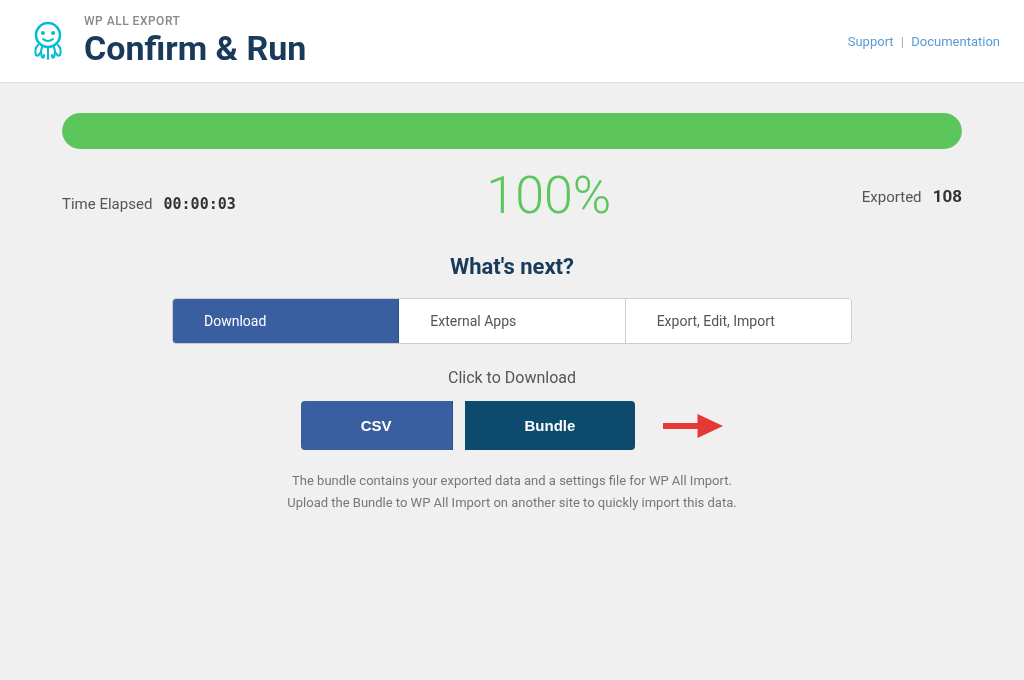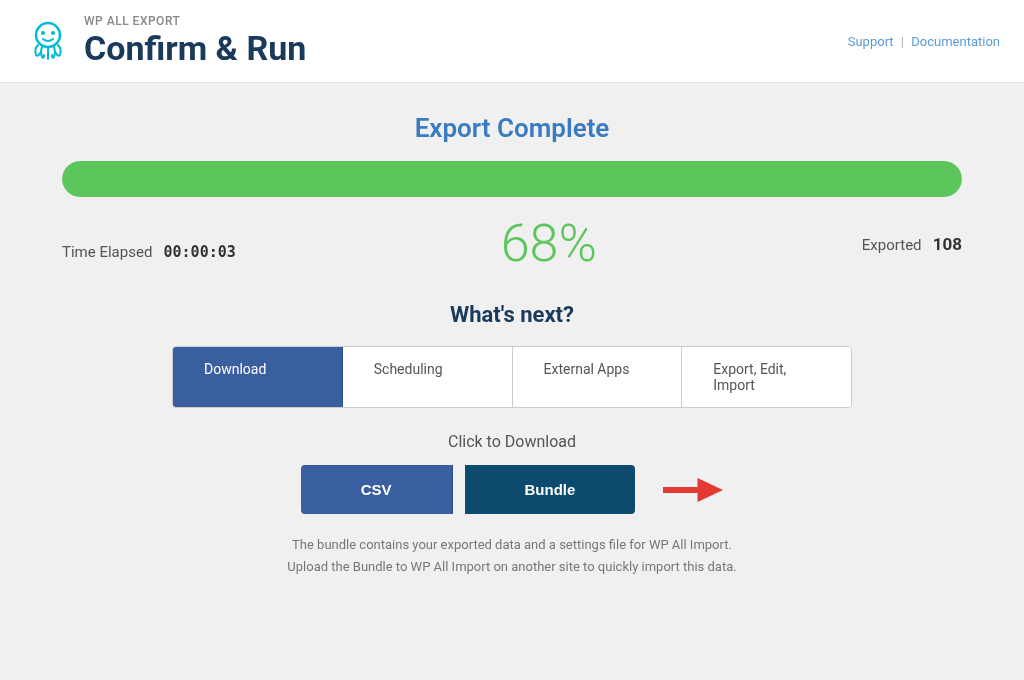--- a/index.html
+++ b/index.html
@@ -281,48 +281,44 @@
     </div>
     <div class="header-links">
       <a href="#">Support</a>
       <span>|</span>
       <a href="#">Documentation</a>
     </div>
   </div>
 
   <div class="main-content">
 
-    <h2 class="export-complete-title">Export Complete</h2>
 
     <div class="progress-bar-container">
       <div class="progress-bar-fill" style="width: 100%;"></div>
     </div>
 
     <div class="stats-row">
       <div class="time-elapsed">
         <span>Time Elapsed</span>
         &nbsp;
         <strong>00:00:03</strong>
       </div>
-      <div class="percentage">68%</div>
+      <div class="percentage">100%</div>
       <div class="exported-count">
         <span>Exported</span>
         &nbsp;
         <strong>108</strong>
       </div>
     </div>
 
     <h3 class="whats-next-title">What's next?</h3>
 
     <div class="tabs-container">
       <div class="tab active">
         <span>Download</span>
-      </div>
-      <div class="tab">
-        <span>Scheduling</span>
       </div>
       <div class="tab">
         <span>External Apps</span>
       </div>
       <div class="tab">
         <span>Export, Edit, Import</span>
       </div>
     </div>
 
     <p class="click-to-download">Click to Download</p>

